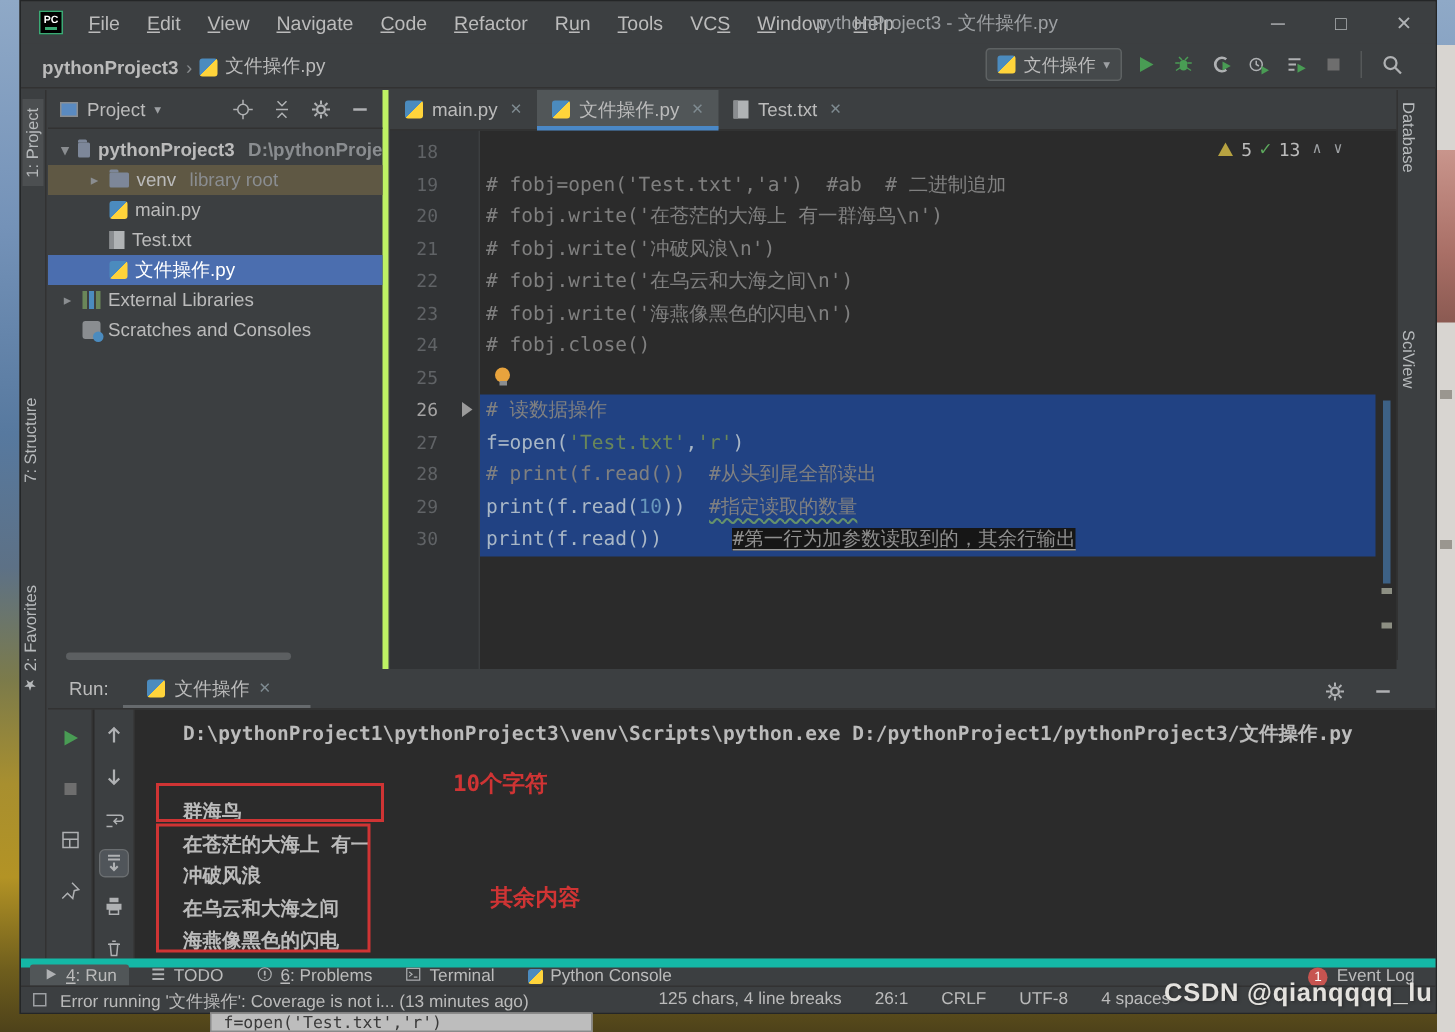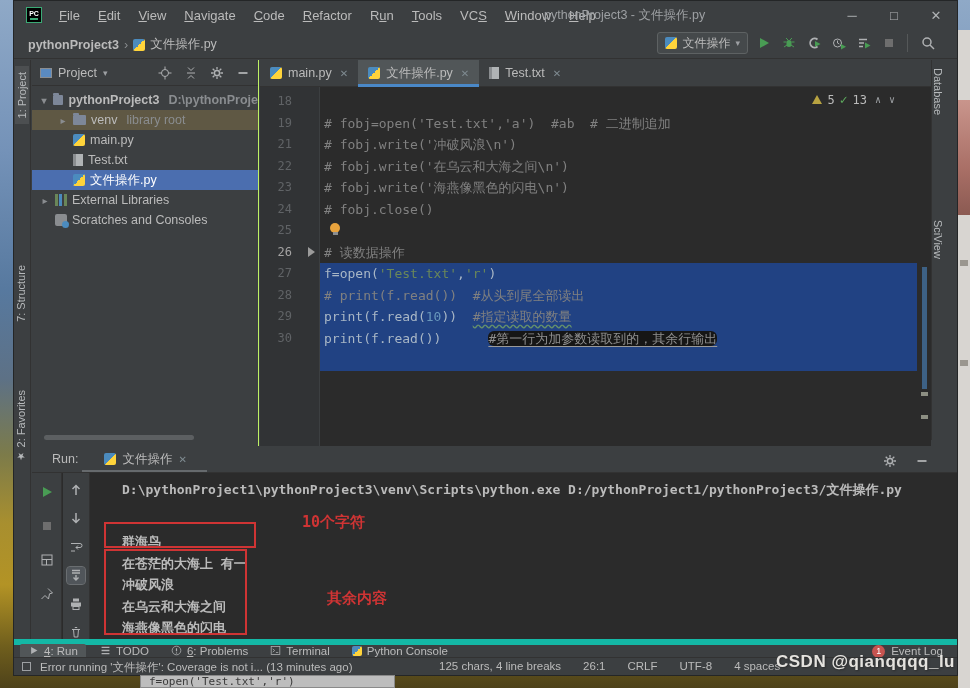--- a/index.html
+++ b/index.html
@@ -45,21 +45,21 @@
   
   .stripe-left { position:absolute; left:0; top:59px; width:17px; bottom:36px; background:#3c3f41; border-right:1px solid #323232; }
   .vlabel { font-size:11px; color:#b7babc; writing-mode:vertical-rl; display:flex; align-items:center; gap:4px; }
   .vlabel.up { transform:rotate(180deg); }
   .stripe-left .top { position:absolute; left:1px; top:6px; background:#4c4f51; padding:6px 1px; }
   .sl-bot { position:absolute; left:1px; }
   .stripe-right { position:absolute; right:13px; top:59px; width:13px; height:380px; background:#3c3f41; border-left:1px solid #323232; }
   .sr-item { position:absolute; left:0; font-size:11px; color:#b7babc; writing-mode:vertical-rl; }
 
   
-  .project-panel { position:absolute; left:18px; top:59px; width:227px; height:386px; background:#3c3f41; border-right:1px solid #bef264; }
+  .project-panel { position:absolute; left:18px; top:59px; width:227px; height:386px; background:#3c3f41; border-right:4px solid #bef264; }
   .pp-header { height:26px; display:flex; align-items:center; border-bottom:1px solid #323232; padding:0 6px 0 8px; font-size:12.5px; }
   .pp-title { display:flex; align-items:center; gap:6px; flex:1; }
   .pp-win-ic { width:12px; height:10px; border:1px solid #8a8d90; background:#5a8ac0; }
   .pp-icons { display:flex; gap:8px; align-items:center; }
   .tree { margin-top:4px; font-size:12.5px; }
   .tree-row { height:20px; display:flex; align-items:center; gap:5px; white-space:nowrap; overflow:hidden; color:#bbbbbb; }
   .tree-row .arrow { width:10px; color:#8a8d90; font-size:10px; text-align:center; }
   .tree-row.sel { background:#4b6eaf; color:#ffffff; }
   .tree-row.drop { background:#5f5844; }
   .tree-row .sfx { color:#8a8d90; margin-left:4px; }
@@ -76,36 +76,36 @@
   .code { position:absolute; left:0; top:27px; right:0; bottom:0; font-family:"DejaVu Sans Mono", monospace; font-size:13px; overflow:hidden; }
   .gutter-bg { position:absolute; left:0; top:0; width:60px; bottom:0; background:#313335; border-right:1px solid #3c3f41; }
   .sel-block { position:absolute; left:60px; right:14px; background:#214283; }
   .lines { position:absolute; left:0; top:4px; right:0; }
   .cl { height:21.5px; line-height:21.5px; display:flex; white-space:pre; position:relative; }
   .cl .ln { width:46px; text-align:right; padding-right:14px; color:#606366; font-size:12px; flex:none; }
   .cl .ct { padding-left:18px;text-align:center; }
   .cl.cur .ln { color:#a4a3a3; }
   .pl { color:#a9b7c6; } .cm { color:#808080; } .st { color:#6a8759; } .nu { color:#6897bb; }
   .cmu { color:#808080; text-decoration:underline wavy rgba(105,150,105,.95); text-underline-offset:3px; }
-  .cmd { color:#8f8f8f; background:#161616; text-decoration:underline solid #9a9a9a; text-underline-offset:3px;border-radius:6px; }
+  .cmd { color:#8f8f8f; background:#161616; text-decoration:underline solid #9a9a9a; text-underline-offset:3px; }
   .bulb { position:absolute; left:70px; top:3px; width:10px; height:10px; border-radius:50%; background:#e8a33d; }
   .bulb:after { content:""; position:absolute; left:2.5px; top:9px; width:5px; height:3px; background:#8a8d90; }
   .bmark { position:absolute; left:48px; top:5px; width:0; height:0; border:5px solid transparent; border-left:7px solid #9b9b9b; }
   .insp { position:absolute; right:36px; top:5px; display:flex; align-items:center; gap:5px; font-size:12px; color:#bbbbbb; }
   .warn-tri { width:0; height:0; border-left:5px solid transparent; border-right:5px solid transparent; border-bottom:9px solid #b8a341; }
   .ok-check { color:#5da95d; font-size:13px; font-weight:bold; }
   .insp .chev { color:#9da0a3; font-size:10px; margin-left:3px; }
   .vscroll { position:absolute; right:2px; top:30px; width:9px; bottom:6px; }
   .vs-sel { position:absolute; left:2px; top:150px; width:5px; height:122px; background:#3d6185; }
   .vs-mark { position:absolute; left:1px; width:7px; height:4px; background:#8d8f83; }
 
   
   .run-panel { position:absolute; left:18px; right:0; top:445px; height:195px; background:#2b2b2b; }
   .rp-header { height:27px; background:#3c3f41; border-bottom:1px solid #323232; position:relative; display:flex; align-items:center; }
-  .rp-label { font-size:12.5px; margin-left:20px; color:#bbbbbb; }
+  .rp-label { font-size:12.5px; margin-left:14px; color:#bbbbbb; }
   .rp-tab { display:flex; align-items:center; gap:6px; margin-left:26px; font-size:12.5px; color:#bbbbbb; }
   .rp-tab .x { color:#7f8b91; font-size:10px; }
   .rp-underline { position:absolute; left:50px; top:24px; width:125px; height:2px; background:#666a6d; }
   .rp-hicons { position:absolute; right:26px; top:6px; display:flex; gap:14px; }
   .rp-outer { position:absolute; left:0; top:27px; width:30px; bottom:0; background:#3c3f41; border-right:1px solid #323232; display:flex; flex-direction:column; align-items:center; padding-top:10px; gap:16px; }
   .rp-inner { position:absolute; left:31px; top:27px; width:27px; bottom:0; background:#3c3f41; border-right:1px solid #323232; display:flex; flex-direction:column; align-items:center; padding-top:8px; gap:11px; }
   .tool-ic { width:18px; height:18px; display:flex; align-items:center; justify-content:center; }
   .tool-ic.on { background:#50555a; border-radius:3px; outline:1px solid #6a6e71; }
   .console { position:absolute; left:58px; top:27px; right:0; bottom:0; font-family:"DejaVu Sans Mono", monospace; font-size:13px; color:#bbbbbb; }
   .con-line { white-space:pre; line-height:21.5px;font-weight:bold; }
@@ -340,20 +340,21 @@
           <span>Test.txt</span>
           <span class="x">✕</span>
         </div>
       </div>
     <div class="code">
       <div class="gutter-bg"></div>
       <div class="sel-block" id="sel-block" style="top: 176px; height: 107.5px;"></div>
       <div class="lines" id="code-lines">
           <div class="cl"><span class="ln">18</span><span class="ct"></span></div>
           <div class="cl"><span class="ln">19</span><span class="ct"><span class="cm"># fobj=open('Test.txt','a')  #ab  # 二进制追加</span></span></div>
+          <div class="cl"><span class="ln">20</span><span class="ct"><span class="cm"># fobj.write('在苍茫的大海上 有一群海鸟\n')</span></span></div>
           <div class="cl"><span class="ln">21</span><span class="ct"><span class="cm"># fobj.write('冲破风浪\n')</span></span></div>
           <div class="cl"><span class="ln">22</span><span class="ct"><span class="cm"># fobj.write('在乌云和大海之间\n')</span></span></div>
           <div class="cl"><span class="ln">23</span><span class="ct"><span class="cm"># fobj.write('海燕像黑色的闪电\n')</span></span></div>
           <div class="cl"><span class="ln">24</span><span class="ct"><span class="cm"># fobj.close()</span></span></div>
           <div class="cl"><span class="ln">25</span><span class="ct"></span><span class="bulb"></span></div>
           <div class="cl cur"><span class="ln">26</span><span class="ct"><span class="cm"># 读数据操作</span></span><span class="bmark"></span></div>
           <div class="cl"><span class="ln">27</span><span class="ct"><span class="pl">f=open(</span><span class="st">'Test.txt'</span><span class="pl">,</span><span class="st">'r'</span><span class="pl">)</span></span></div>
           <div class="cl"><span class="ln">28</span><span class="ct"><span class="cm"># print(f.read())  #从头到尾全部读出</span></span></div>
           <div class="cl"><span class="ln">29</span><span class="ct"><span class="pl">print(f.read(</span><span class="nu">10</span><span class="pl">))  </span><span class="cmu">#指定读取的数量</span></span></div>
           <div class="cl"><span class="ln">30</span><span class="ct"><span class="pl">print(f.read())</span><span class="pl">      </span><span class="cmd">#第一行为加参数读取到的，其余行输出</span></span></div>

